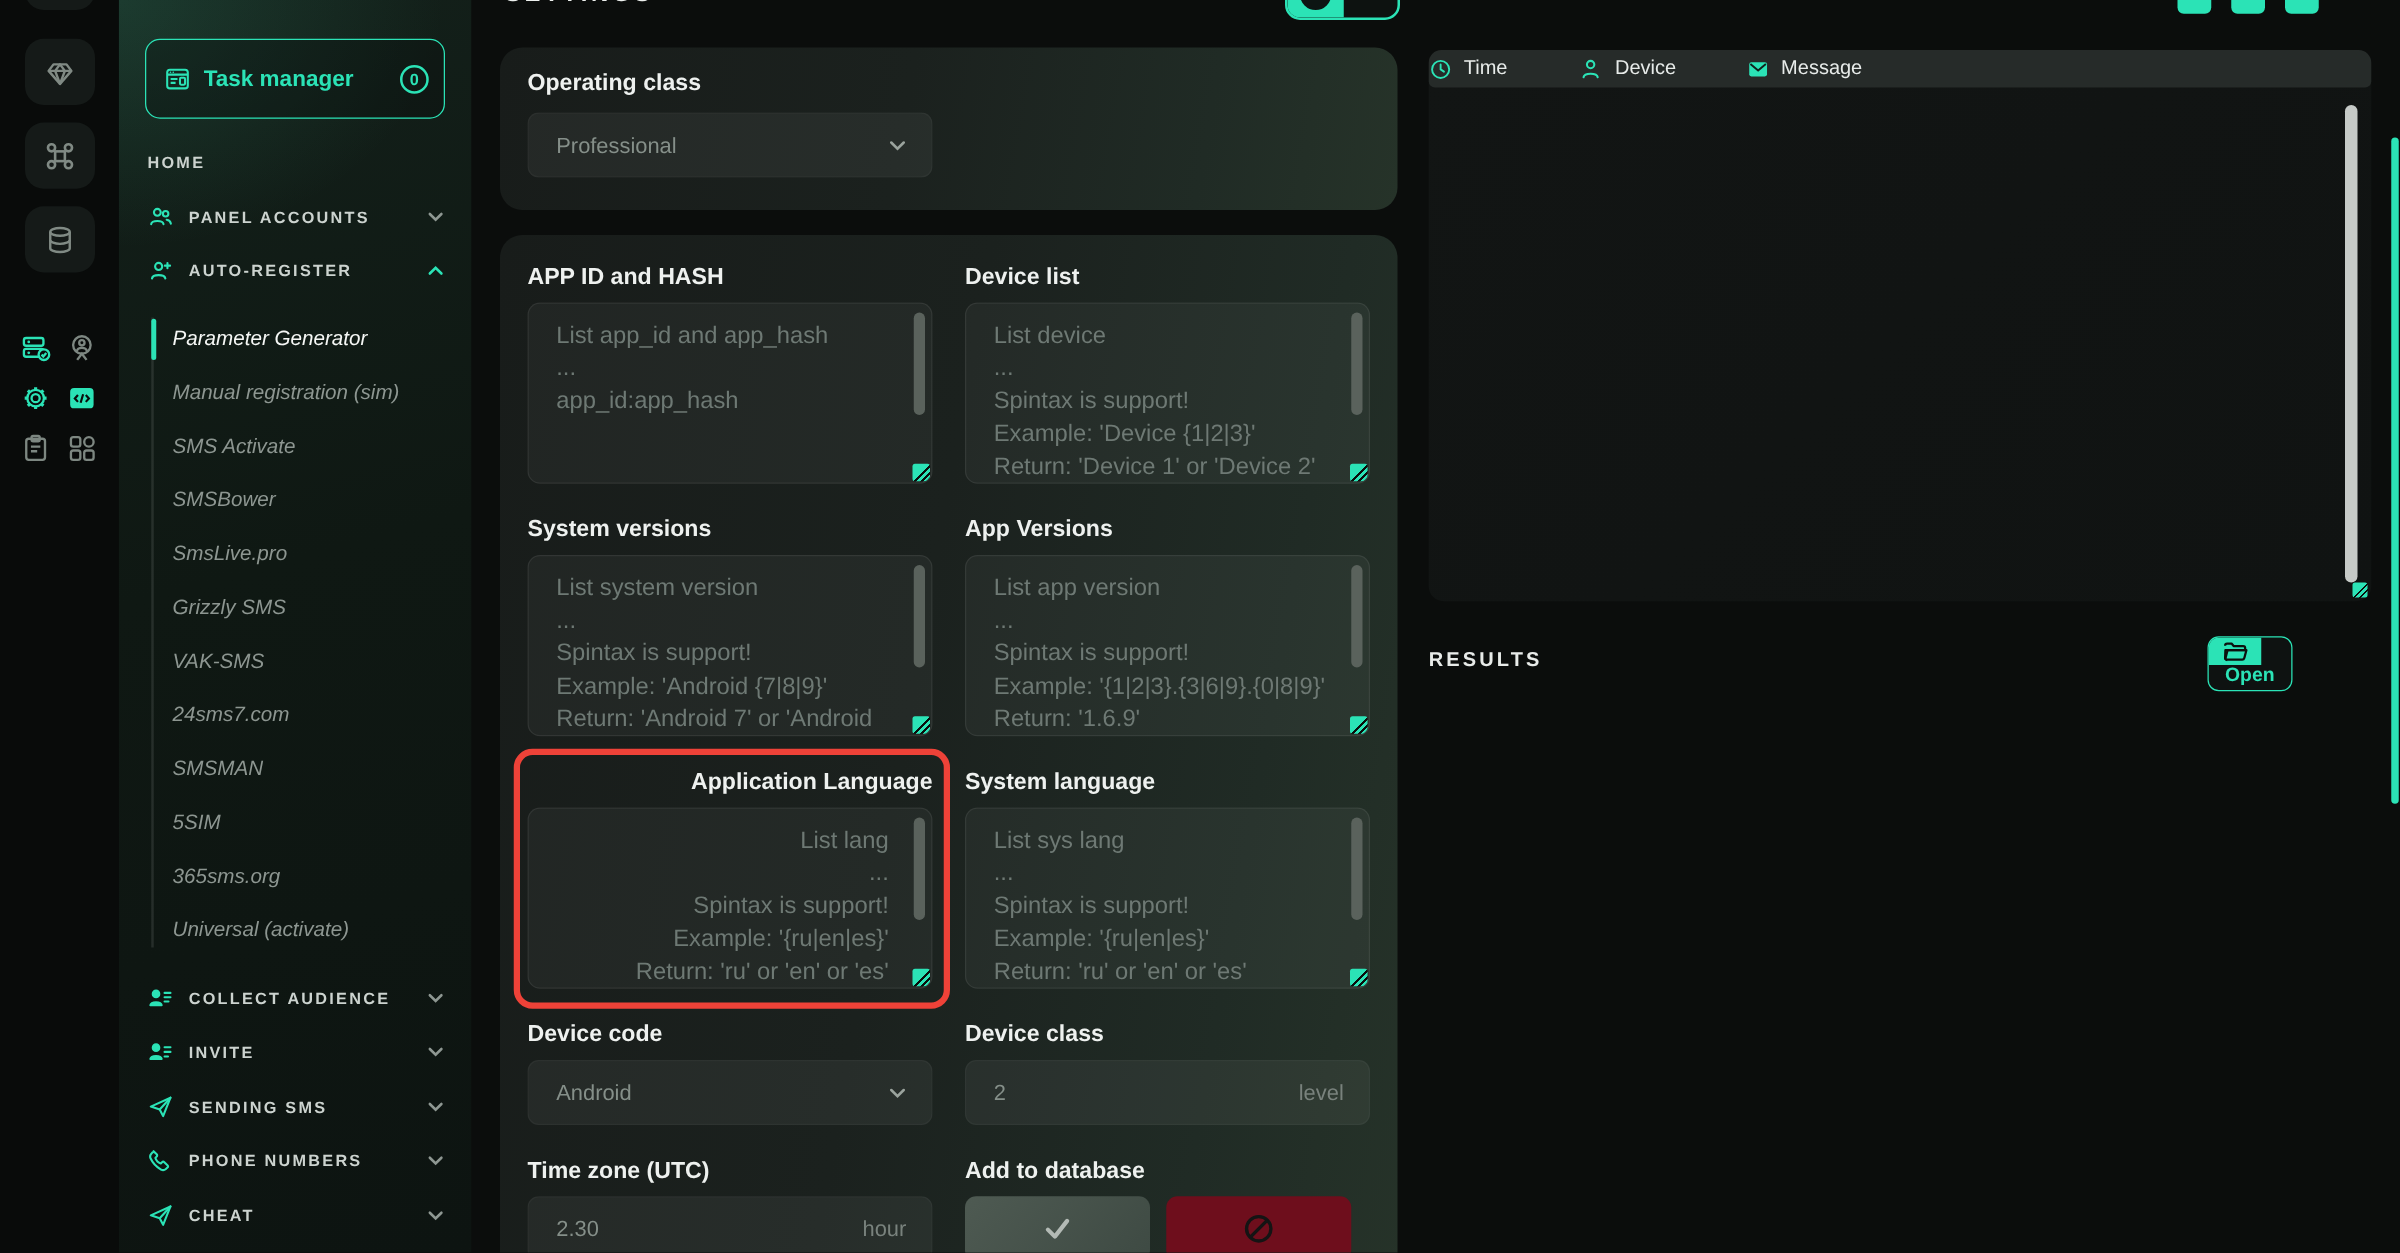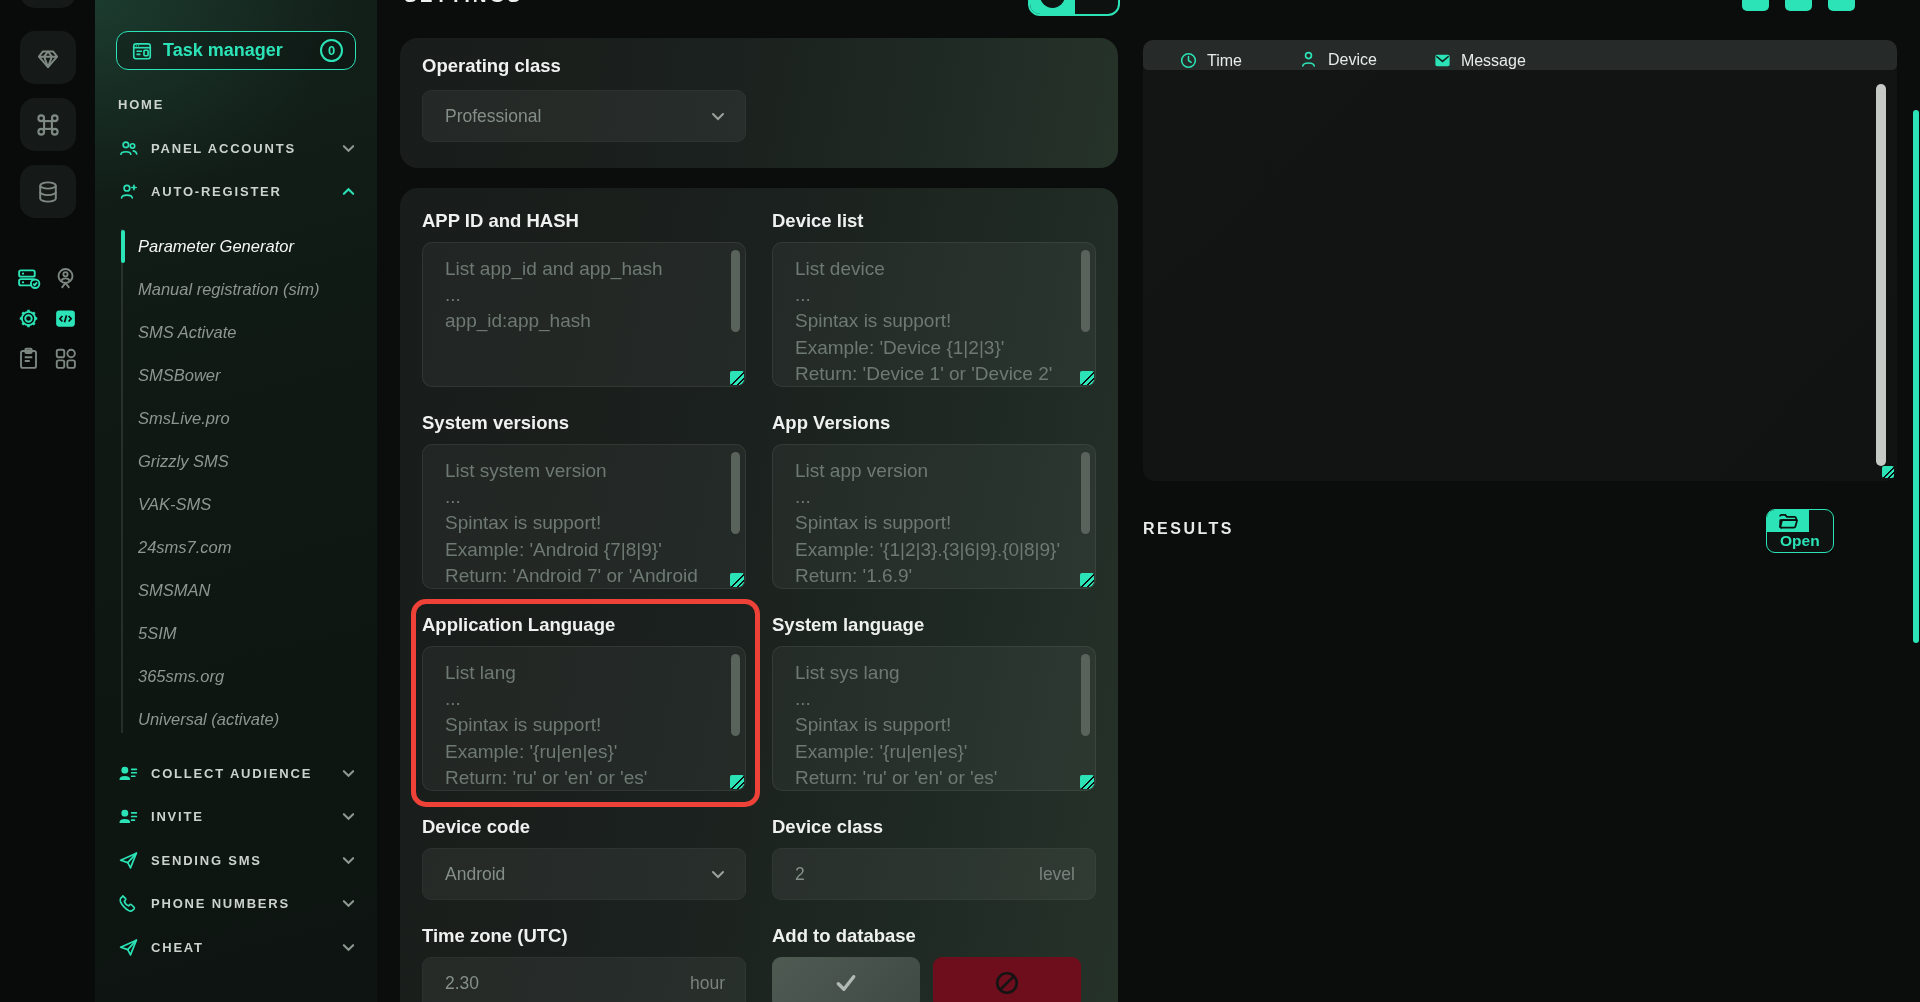--- a/index.html
+++ b/index.html
@@ -20,21 +20,21 @@
   
   .rail{position:absolute;left:0;top:0;width:95px;height:100%;background:#090b0a;z-index:4;}
   .rail-btn{position:absolute;left:20px;width:56px;height:53px;border-radius:15px;background:#151a18;
     display:flex;align-items:center;justify-content:center;color:#808a84;}
   .rail-ico{position:absolute;width:25px;height:25px;display:flex;align-items:center;justify-content:center;}
   .teal{color:var(--accent);} .gray{color:#7d8781;}
   
   .sidebar{position:absolute;left:95px;top:0;width:282px;height:100%;z-index:3;
     background:radial-gradient(ellipse 420px 320px at 0% 0%,rgba(64,168,132,.20),transparent 62%),
                linear-gradient(165deg,#13201a 0%,#0f1813 45%,#0d1411 100%);}
-  .tm-btn{margin:31px 21px 13px 21px;height:39px;border:1.5px solid var(--accent);border-radius:12px;
+  .tm-btn{margin:31px 21px 13px 21px;height:64px;border:1.5px solid var(--accent);border-radius:12px;
     display:flex;align-items:center;padding:0 12px 0 14px;color:var(--accent);background:rgba(8,12,10,.28);cursor:pointer;}
   .tm-label{font-size:18px;font-weight:bold;margin-left:10px;flex:1;}
   .tm-badge{width:23px;height:23px;border:2px solid var(--accent);border-radius:50%;
     display:flex;align-items:center;justify-content:center;font-size:13px;font-weight:bold;}
   .nav-row{height:43.5px;display:flex;align-items:center;padding:0 22px 0 23px;
     color:#ccd3cf;font-weight:bold;font-size:13px;letter-spacing:1.8px;cursor:pointer;white-space:nowrap;}
   .nav-row .ico{width:22px;margin-right:11px;display:flex;color:var(--accent);flex:none;}
   .nav-row .lbl{flex:1;overflow:hidden;}
   .nav-row .chev{color:#8e9792;display:flex;flex:none;}
   .nav-row .chev.up{color:var(--accent);}
@@ -57,38 +57,38 @@
   .card-top{top:38px;height:130px;padding:17px 22px;}
   .card-main{top:188px;height:905px;padding:22px 22px;}
   .f-label{color:var(--text-bright);font-size:18.5px;font-weight:bold;line-height:22px;margin-bottom:10px;white-space:nowrap;}
   .select,.inputbox{height:52px;border-radius:9px;background:rgba(255,255,255,.055);border:1px solid rgba(255,255,255,.035);
     display:flex;align-items:center;padding:0 20px 0 22px;color:#858f89;font-size:17.5px;cursor:pointer;}
   .select .chev{margin-left:auto;color:#9aa39d;display:flex;}
   .inputbox .suffix{margin-left:auto;color:#79827d;}
   .card-top .select{width:324px;margin-top:13px;}
   .grid{display:grid;grid-template-columns:324px 324px;column-gap:26px;}
   .group{margin-bottom:25px;}
-  .group.highlight{position:relative;}
+  .group.highlight{position:relative;text-align:right;}
   .group.highlight::after{content:'';position:absolute;left:-11px;right:-14px;top:-15px;bottom:-16px;
     border:5px solid var(--red);border-radius:15px;pointer-events:none;}
   .textarea{position:relative;height:145px;border-radius:10px;background:rgba(255,255,255,.045);
     border:1px solid rgba(255,255,255,.07);padding:13px 34px 10px 22px;overflow:hidden;cursor:text;}
   .ph{color:var(--ph);font-size:19px;line-height:1.38;white-space:pre-wrap;word-break:break-all;}
   .vthumb{position:absolute;right:5px;top:7px;width:9px;height:57%;border-radius:5px;background:#5a625c;}
   .rhandle{position:absolute;right:1px;bottom:1px;width:14px;height:14px;border-radius:2px;
     background:linear-gradient(135deg,var(--accent) 0 52%,#0a0f0d 52% 60%,var(--accent) 60% 72%,#0a0f0d 72% 80%,var(--accent) 80%);}
   .btn-row{display:flex;gap:13px;}
   .db-btn{width:148px;height:52px;border-radius:9px;display:flex;align-items:center;justify-content:center;cursor:pointer;}
   .btn-yes{background:linear-gradient(135deg,#4e5a52 0%,#3e4a43 100%);}
   .btn-no{background:#6e0e1c;}
   
   .log-panel{position:absolute;left:1143px;top:40px;width:754px;height:441px;border-radius:12px;
     background:linear-gradient(135deg,#121514,#101312);z-index:2;}
-  .log-header{height:30px;background:#262b29;border-radius:10px 10px 5px 5px;display:flex;align-items:flex-end;
-    padding-left:36px;gap:56px;}
+  .log-header{height:30px;background:#262b29;border-radius:10px 10px 5px 5px;display:flex;align-items:center;
+    gap:56px;}
   .log-col{display:flex;align-items:center;gap:9px;color:#e7ebe9;font-size:16px;}
   .log-col .ico{display:flex;color:var(--accent);}
   .log-vthumb{position:absolute;right:11px;top:44px;width:10px;height:382px;border-radius:5px;background:#c6cac7;}
   .log-rhandle{position:absolute;right:3px;bottom:3px;width:12px;height:12px;border-radius:2px;
     background:linear-gradient(135deg,var(--accent) 0 52%,#0a0f0d 52% 60%,var(--accent) 60% 72%,#0a0f0d 72% 80%,var(--accent) 80%);}
   
   .results-label{position:absolute;left:1143px;top:520px;font-size:16px;font-weight:bold;letter-spacing:2.5px;color:#e8ebe9;text-align:right;}
   .open-btn{position:absolute;left:1766px;top:509px;height:44px;border:1.5px solid var(--accent);border-radius:9px;
     display:flex;overflow:hidden;background:#0e1211;cursor:pointer;flex-direction:column;}
   .open-left{width:42px;background:var(--accent);display:flex;align-items:center;justify-content:center;color:#0c100e;}

